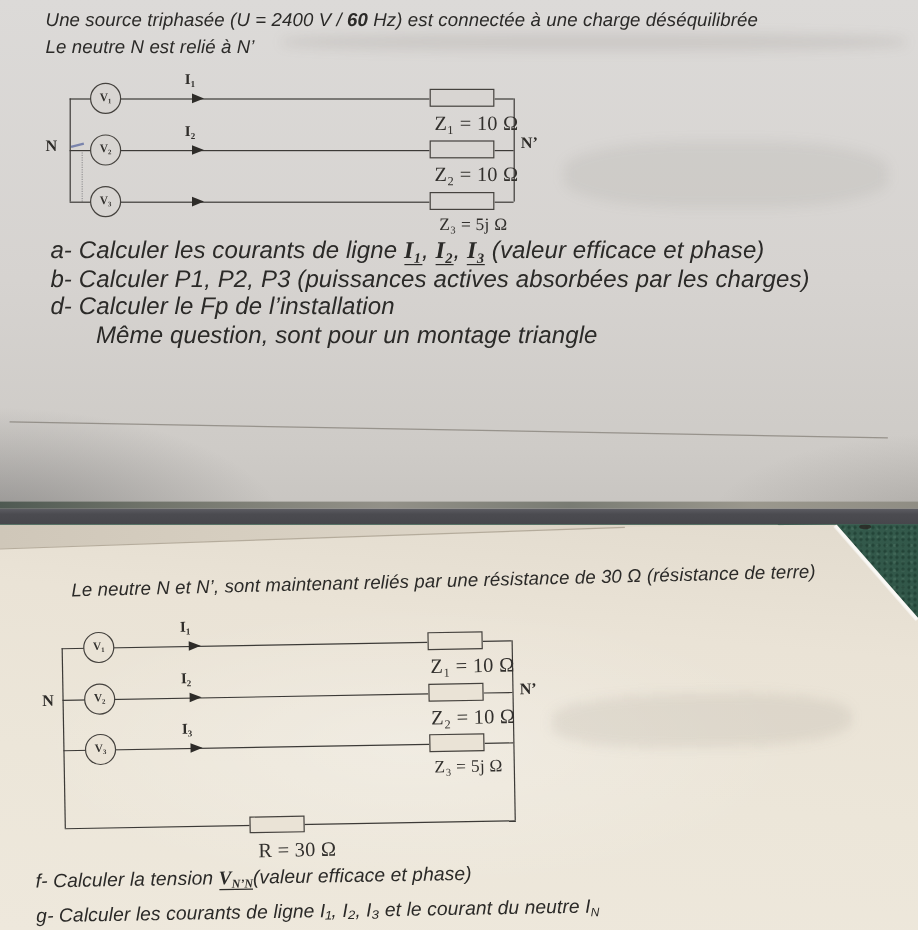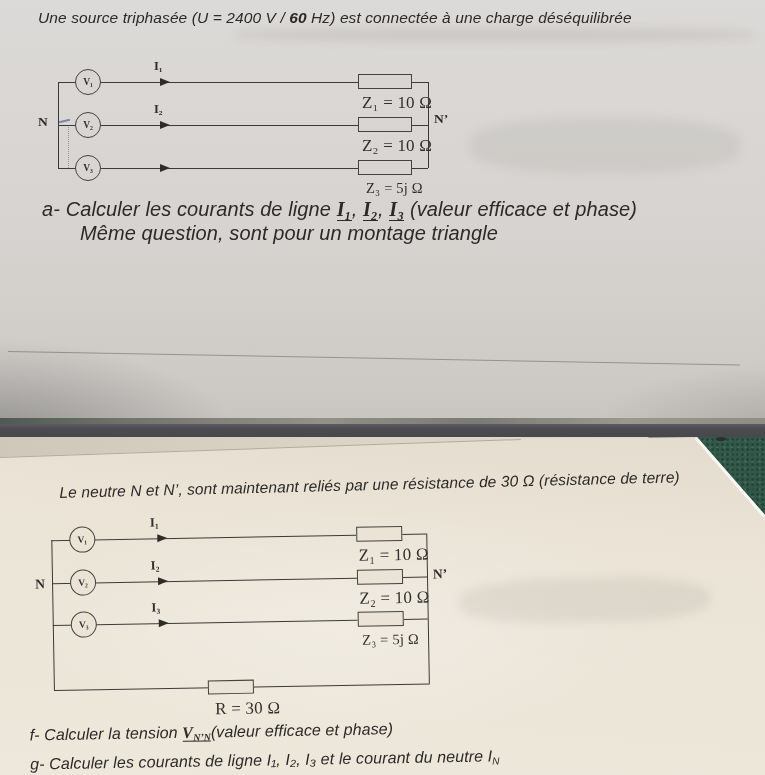--- a/index.html
+++ b/index.html
@@ -94,20 +94,21 @@
 <body>
 
 <div class="stage">
 
   <section class="photo1">
     <div class="smudge" style="left:235px;top:28px;width:520px;height:14px;background:rgba(112,108,100,.14);"></div>
     <div class="smudge" style="left:470px;top:118px;width:270px;height:55px;background:rgba(118,114,106,.10);"></div>
 
     <div class="header1 hand">
       <span><span>Une source triphasée (U = 2400 V / </span><span class="b">60</span><span> Hz) est connectée à une charge déséquilibrée</span></span><br>
+      <span>Le neutre N est relié à N’</span>
     </div>
 
     <div class="diagram" style="left:36px;top:56px;width:430px;height:150px;">
       <span class="nlab" style="left:2px;top:58px;">N</span>
       <div class="wirev" style="left:22px;top:26px;height:86px;"></div>
       <div class="dotted" style="left:32px;top:71px;height:41px;"></div>
       <div class="penmark" style="left:23px;top:64px;"></div>
 
       <div class="wire" style="left:22px;top:26px;width:300px;"></div>
       <div class="wire" style="left:22px;top:69px;width:300px;"></div>
@@ -137,20 +138,22 @@
       <div class="zbox p1fill" style="left:322px;top:18px;width:54px;height:15px;"></div>
       <div class="zbox p1fill" style="left:322px;top:61px;width:54px;height:15px;"></div>
       <div class="zbox p1fill" style="left:322px;top:104px;width:54px;height:15px;"></div>
       <span class="zlab" style="left:326px;top:37px;">Z₁ = 10 Ω</span>
       <span class="zlab" style="left:326px;top:80px;">Z₂ = 10 Ω</span>
       <span class="zlab" style="left:330px;top:124px;font-size:14.5px;">Z₃ = 5j Ω</span>
     </div>
 
     <div class="qlist1 hand">
       <p><span>a- Calculer les courants de ligne </span><span class="u iq">I₁</span><span>, </span><span class="u iq">I₂</span><span>, </span><span class="u iq">I₃</span><span> (valeur efficace et phase)</span></p>
+      <p>b- Calculer P1, P2, P3 (puissances actives absorbées par les charges)</p>
+      <p>d- Calculer le Fp de l’installation</p>
       <p class="indent">Même question, sont pour un montage triangle</p>
     </div>
 
     <div class="pencil-line"></div>
     <div class="mottle"></div>
   </section>
 
   <div class="separator"></div>
 
   <section class="photo2">

